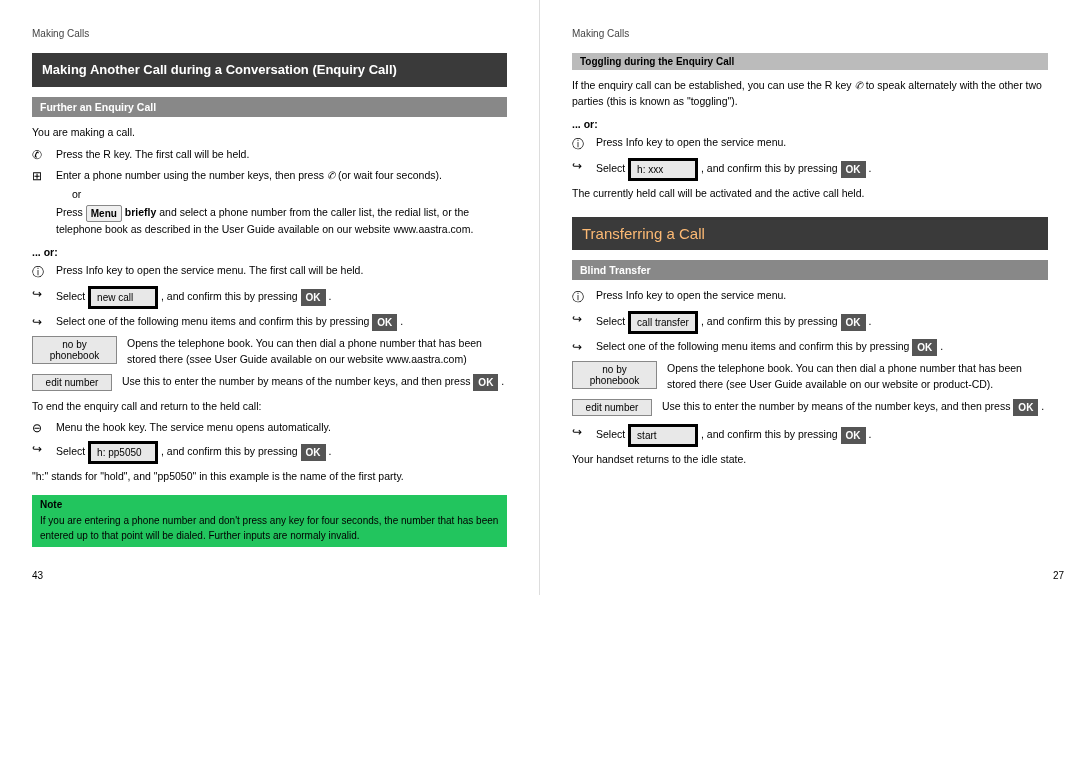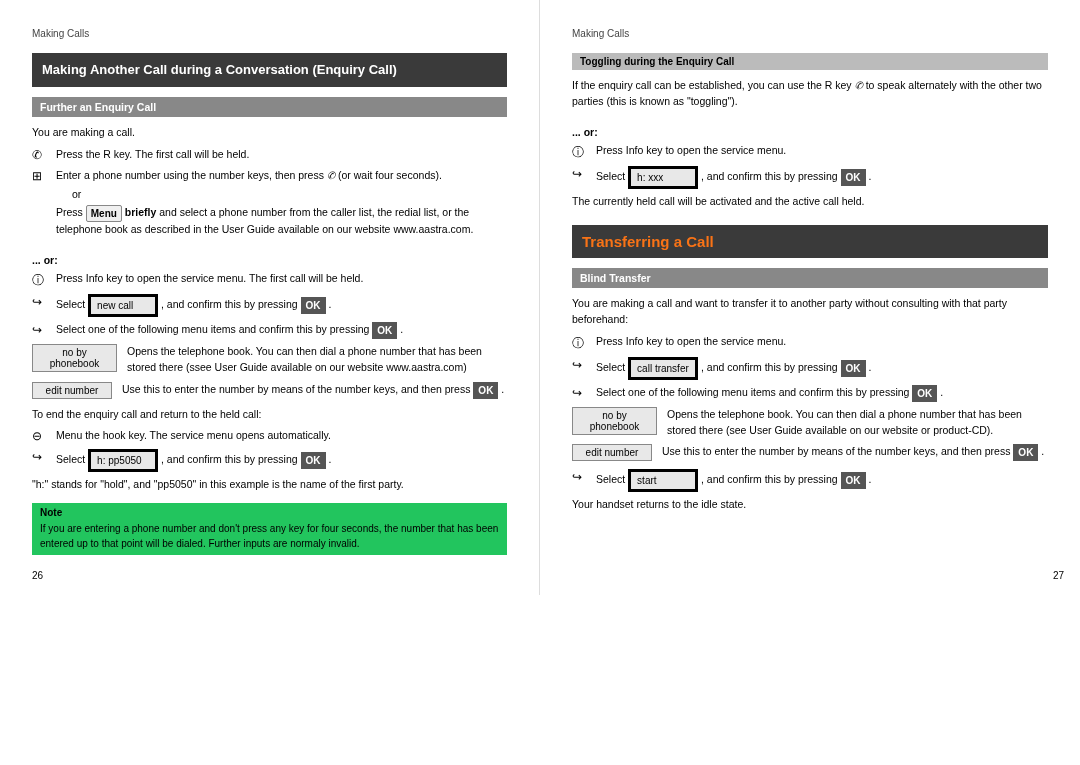--- a/index.html
+++ b/index.html
@@ -108,21 +108,21 @@
     }
     .or-indent {
       margin-left: 40px;
       margin-bottom: 5px;
       font-size: 10.5px;
     }
     .ellipsis-or {
       font-weight: bold;
       font-size: 10.5px;
       margin-bottom: 5px;
-      margin-top: 16px;
+      margin-top: 8px;
     }
     .table-section {
       margin-top: 4px;
       margin-bottom: 8px;
     }
     .table-row {
       display: flex;
       align-items: flex-start;
       margin-bottom: 6px;
     }
@@ -162,24 +162,24 @@
       font-size: 10px;
     }
     .page-number-left { left: 32px; }
     .page-number-right { right: 16px; }
     .r-key {
       font-style: italic;
       font-size: 10px;
     }
     .transferring-title {
       background: #3a3a3a;
-      color: #f97316;
+      color: #fdba74;
       padding: 8px 10px;
       font-size: 15px;
-      font-weight: bold;
+      font-weight: normal;
       margin-bottom: 10px;
     }
   </style>
 </head>
 <body>
 
 <div class="page page-left">
   <div class="page-header">Making Calls</div>
 
   <div class="section-title-large">Making Another Call during a Conversation (Enquiry Call)</div>
@@ -270,21 +270,21 @@
     </span>
   </div>
 
   <div class="body-text">"h:" stands for "hold", and "pp5050" in this example is the name of the first party.</div>
 
   <div class="note-section">
     <div class="note-title">Note</div>
     <div class="note-text">If you are entering a phone number and don't press any key for four seconds, the number that has been entered up to that point will be dialed. Further inputs are normaly invalid.</div>
   </div>
 
-  <div class="page-number page-number-left">26</div>
+  <div class="page-number page-number-left">43</div>
 </div>
 
 <div class="page">
   <div class="page-header">Making Calls</div>
 
   <div class="section-title-sub2">Toggling during the Enquiry Call</div>
 
   <div class="body-text">
     <span>If the enquiry call can be established, you can use the R key</span>
     <span class="r-key"> ✆ </span>
@@ -308,21 +308,20 @@
       <span> .</span>
     </span>
   </div>
 
   <div class="body-text" style="margin-bottom: 16px;">The currently held call will be activated and the active call held.</div>
 
   <div class="transferring-title">Transferring a Call</div>
 
   <div class="section-title-sub">Blind Transfer</div>
 
-  <div class="body-text">You are making a call and want to transfer it to another party without consulting with that party beforehand:</div>
 
   <div class="step-row">
     <span class="step-icon">ⓘ</span>
     <span class="step-text">Press Info key to open the service menu.</span>
   </div>
 
   <div class="step-row">
     <span class="step-icon">↪</span>
     <span class="step-text">
       <span>Select</span>

